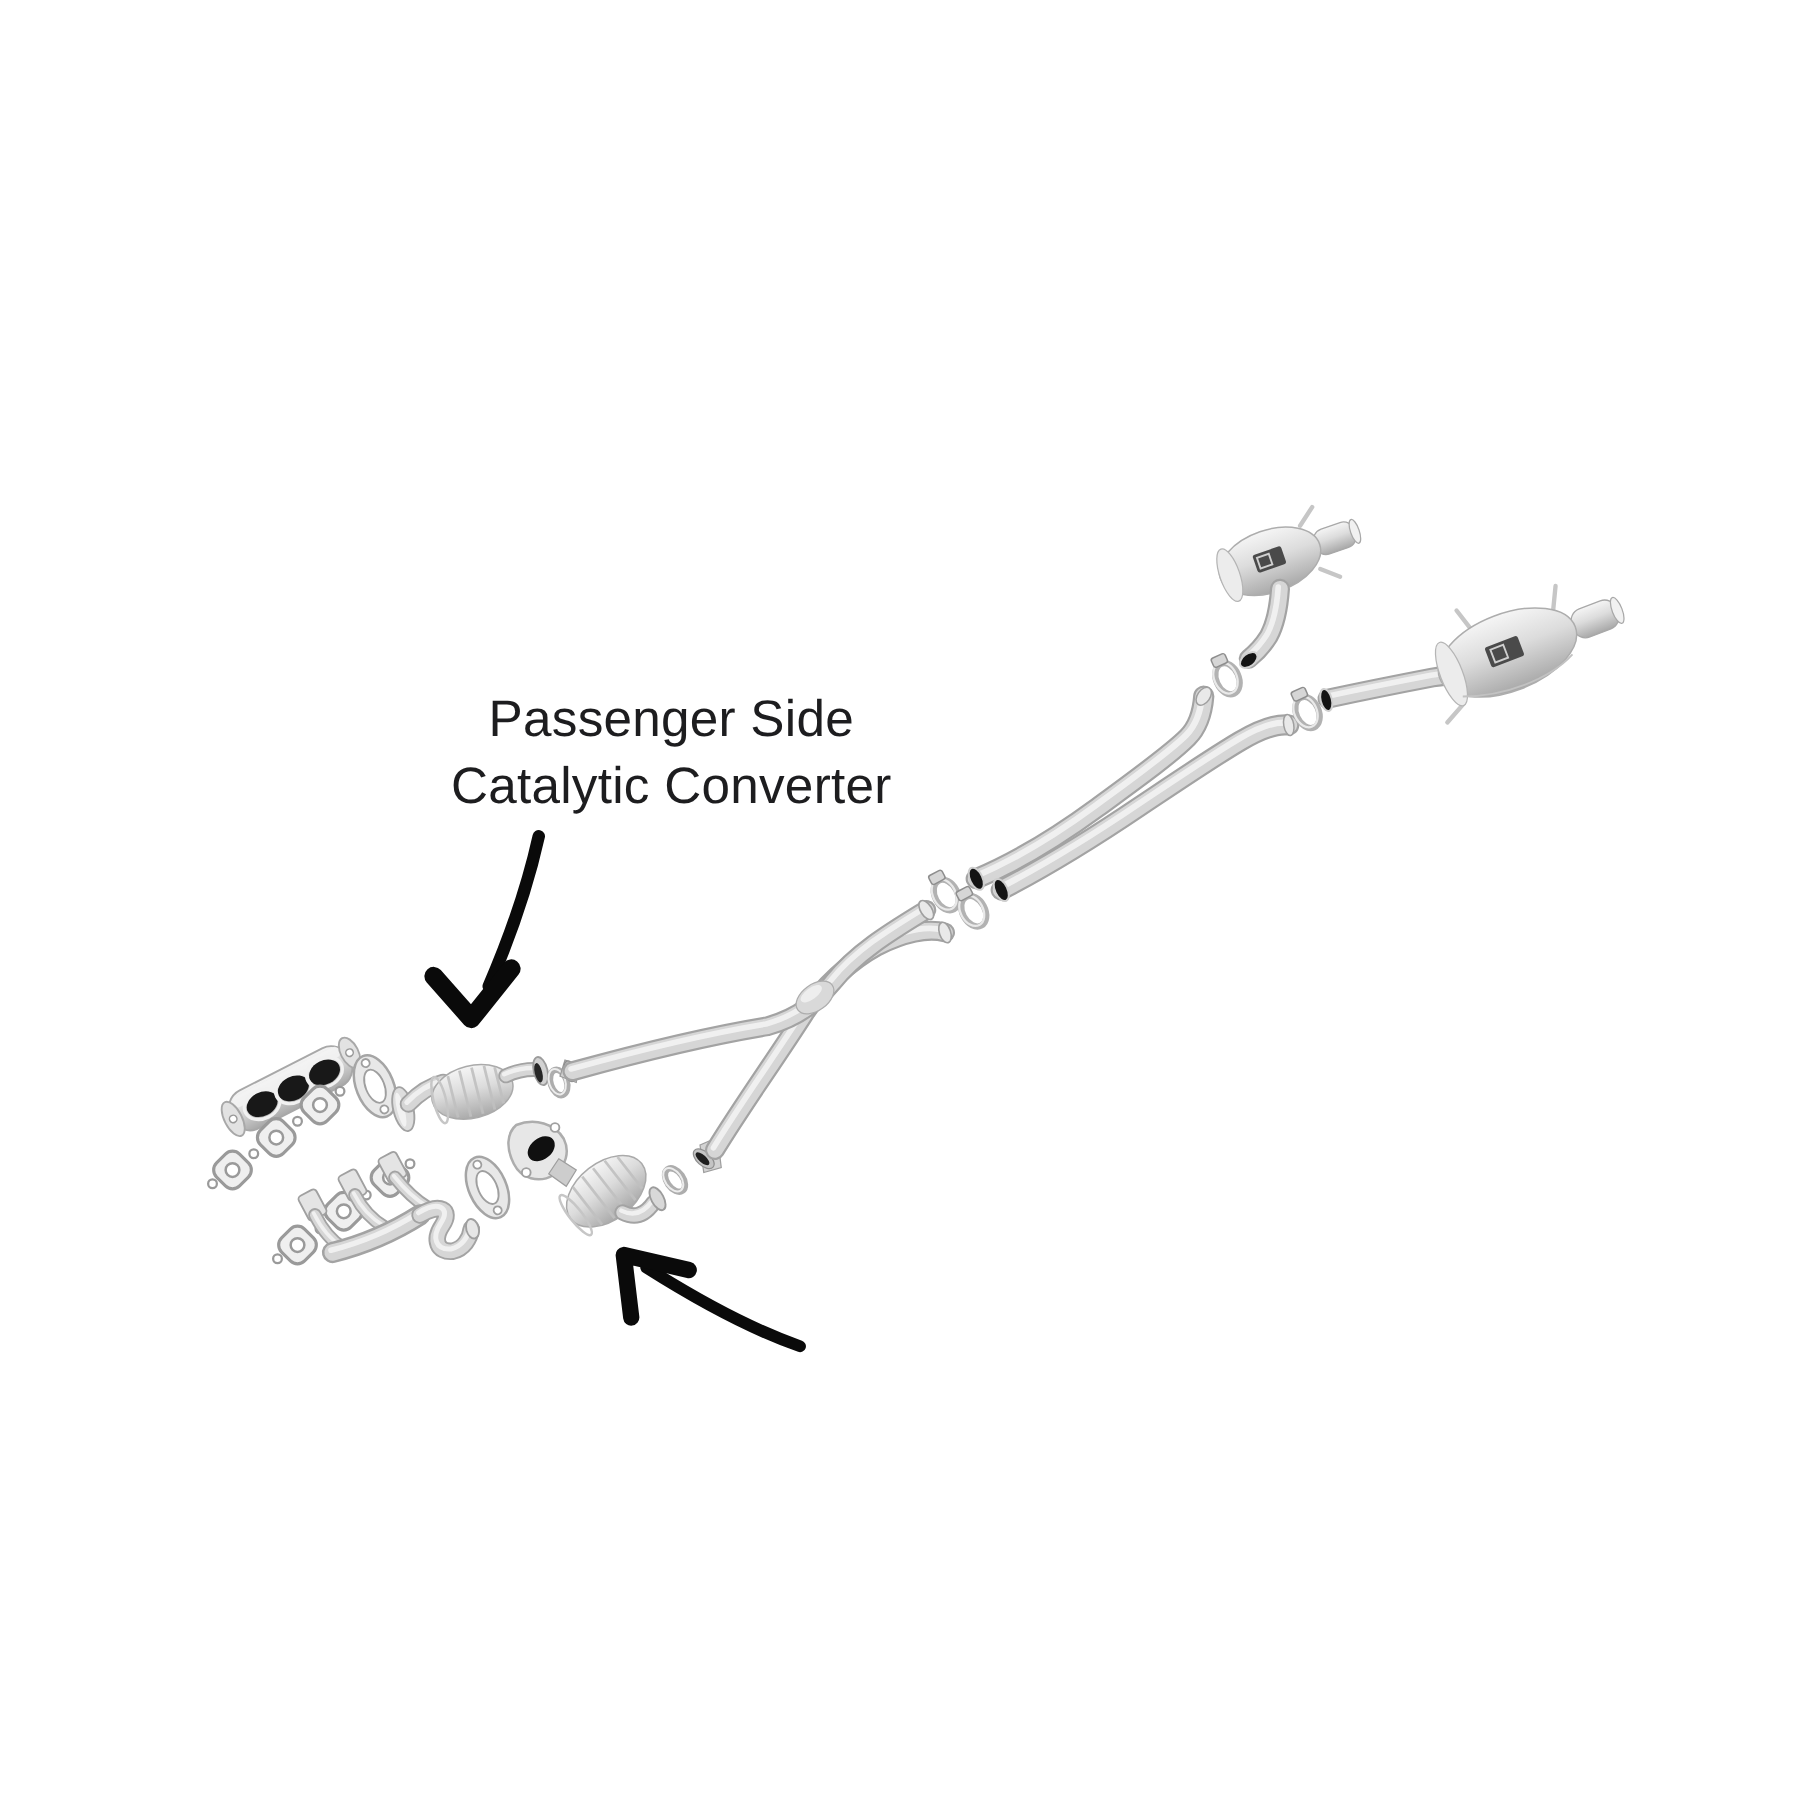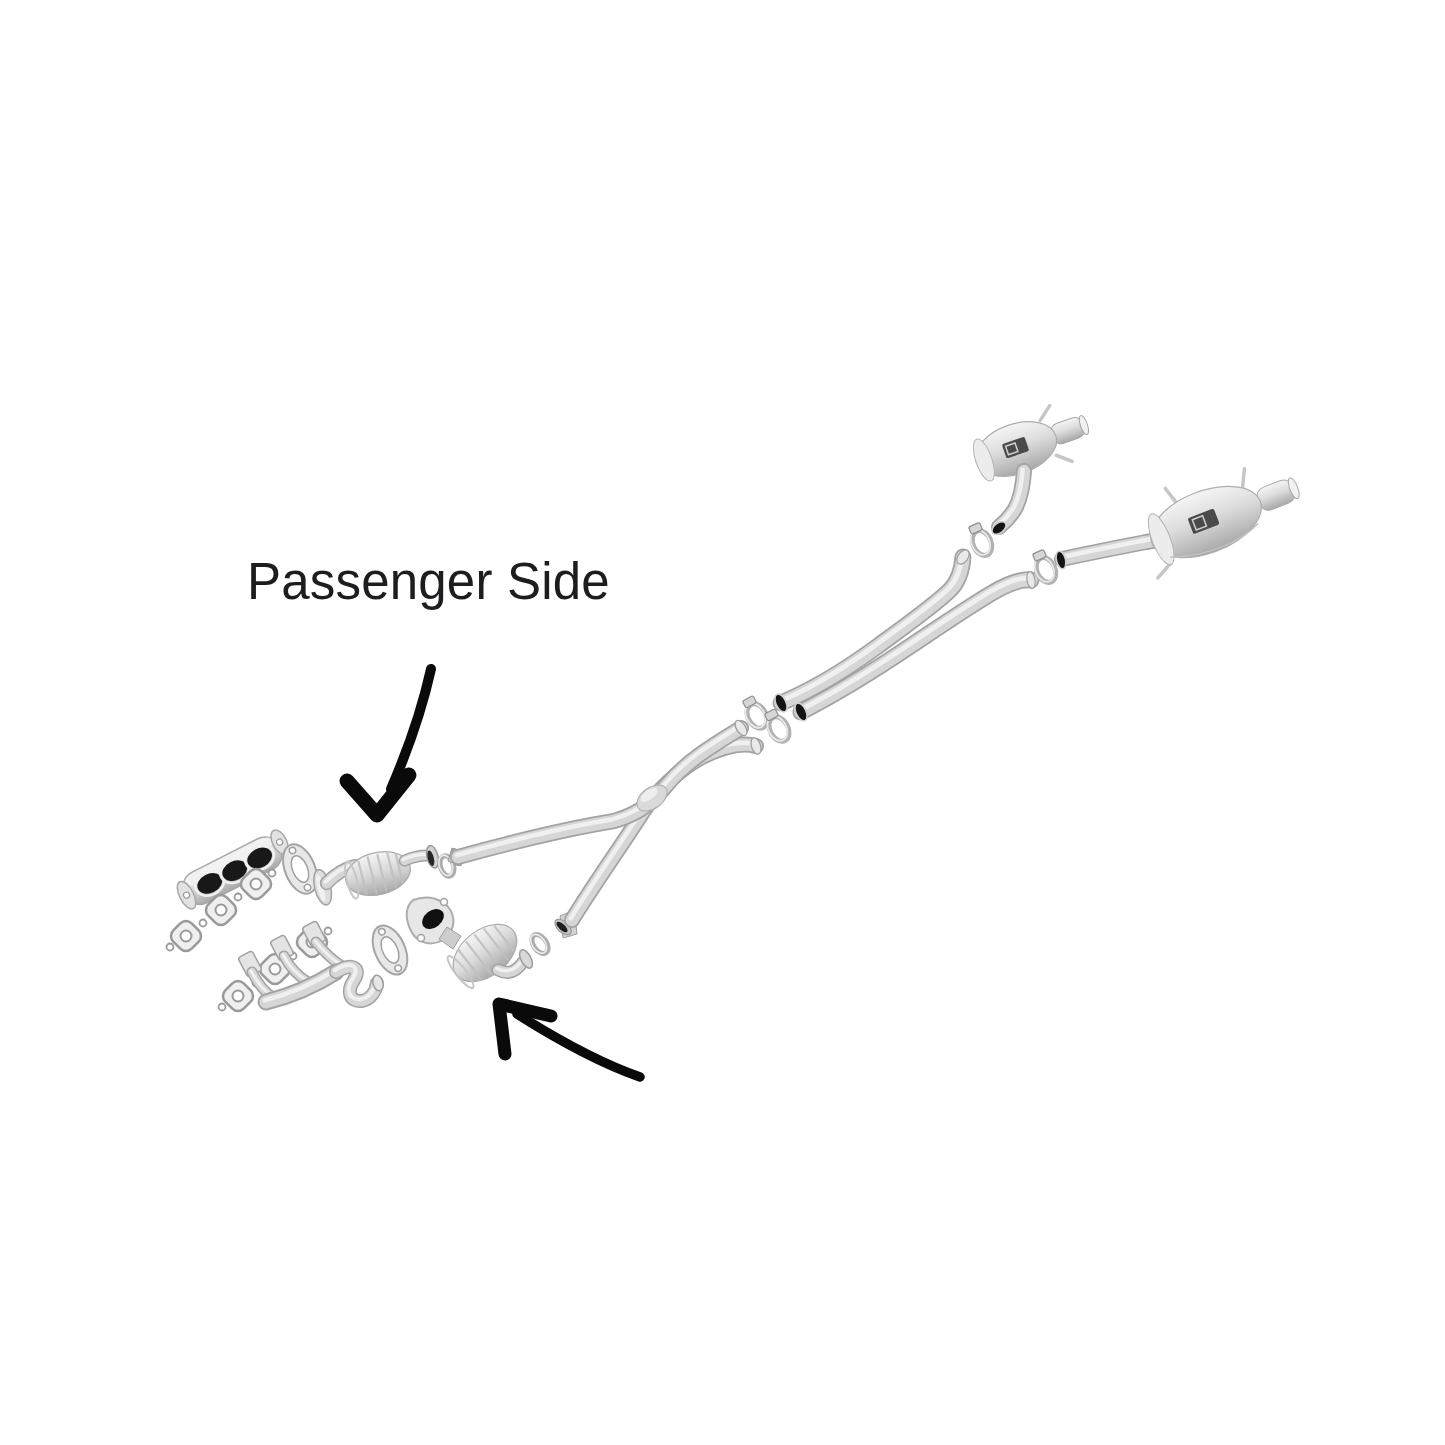--- a/index.html
+++ b/index.html
@@ -2,22 +2,22 @@
 <html><head>
 <meta charset="utf-8">
 <style>
   html,body{margin:0;padding:0;background:#ffffff;}
   .canvas{
     position:relative;width:1445px;height:1445px;background:#ffffff;overflow:hidden;
     font-family:"Liberation Sans", sans-serif;
   }
   .diagram-svg{position:absolute;left:0;top:0;width:1445px;height:1445px;}
   .label{
-    position:absolute;color:#1d1d1f;
-    font-size:51px;line-height:1.3;letter-spacing:0.2px;font-weight:500;
+    position:absolute;text-align:center;color:#1d1d1f;
+    font-size:41px;line-height:1.3;letter-spacing:0.2px;font-weight:500;
   }
   .label-passenger{left:247px;top:549px;width:580px;}
   .label-driver{left:410px;top:1098px;width:580px;}
   .pipe-base{fill:none;stroke:#a3a3a3;stroke-linecap:round;}
   .pipe-mid{fill:none;stroke:#d6d6d6;stroke-linecap:round;}
   .pipe-hi{fill:none;stroke:#f1f1f1;stroke-linecap:round;opacity:.95;}
   .arrow{fill:none;stroke:#0a0a0a;stroke-linecap:round;stroke-linejoin:round;}
   .rib{stroke:#c0c0c0;stroke-width:2.2;opacity:.9;}
 </style>
 </head>
@@ -279,15 +279,16 @@
       <path class="arrow" d="M347,781 L377,815 L409,775" stroke-width="15"></path>
     </g>
     <g>
       <path class="arrow" d="M640,1077 C600,1063 558,1040 517,1014" stroke-width="9.5"></path>
       <path class="arrow" d="M505,1054 L499,1004 L551,1016" stroke-width="13"></path>
     </g>
   </svg>
 
   <div class="label label-passenger">
     <div>Passenger Side</div>
+    <div>Catalytic Converter</div>
   </div>
 
 </div>
 
 </body></html>

